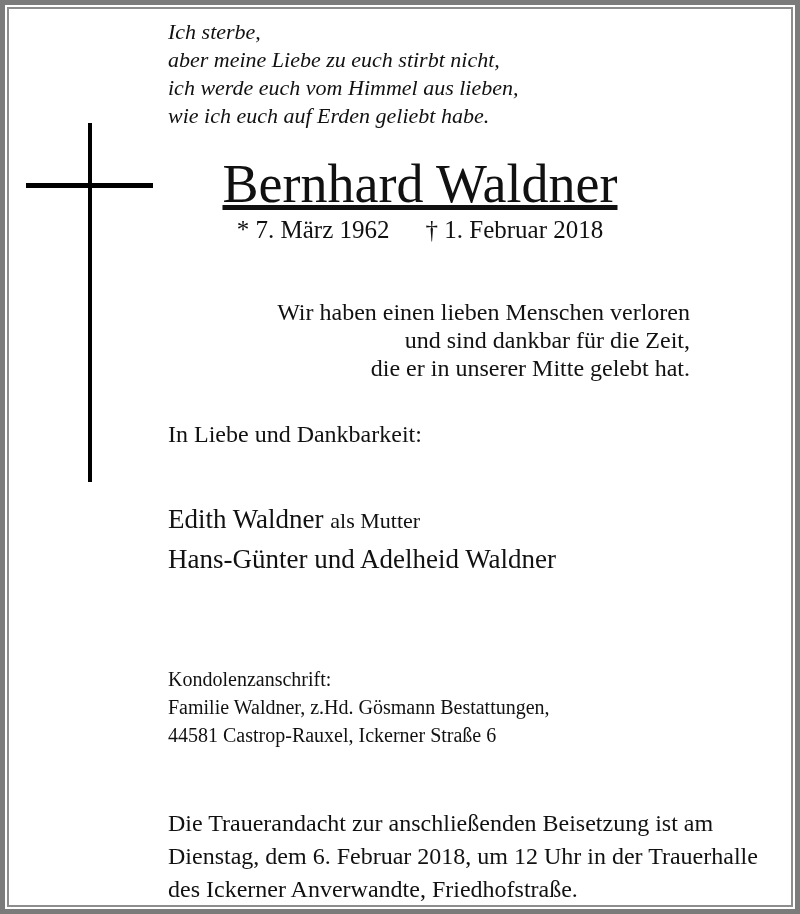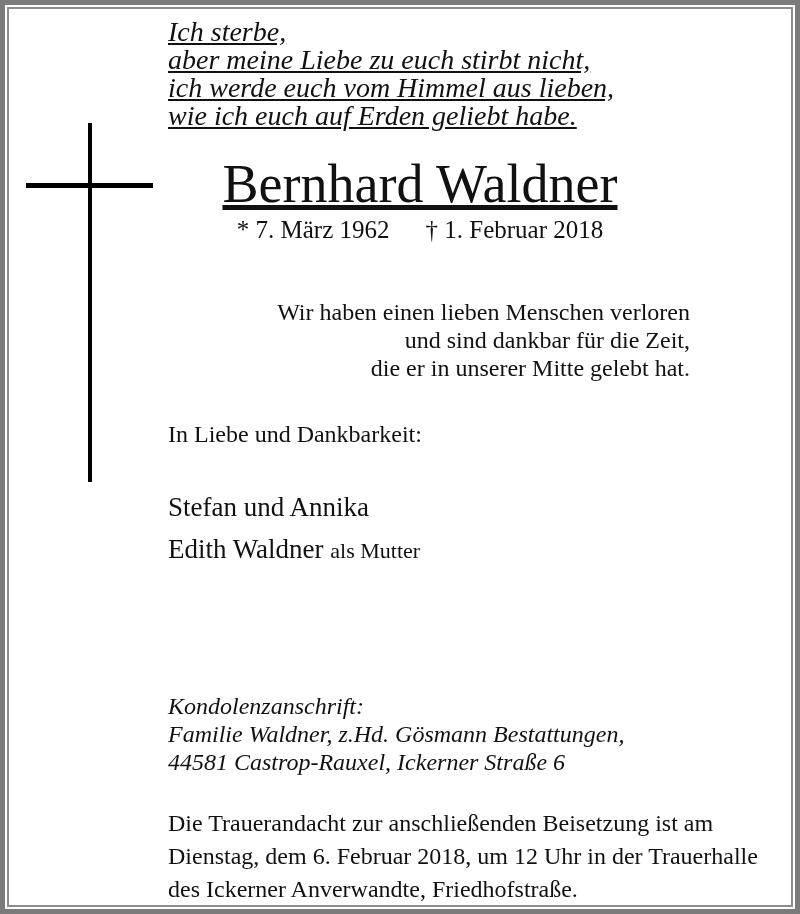--- a/index.html
+++ b/index.html
@@ -43,24 +43,23 @@
   .cross .bar-h {
     position: absolute;
     left: 26px; top: 183px;
     width: 127px; height: 5px;
     background: #000000;
   }
   .verse {
     position: absolute;
     left: 168px; top: 18px;
     font-style: italic;
-    font-size: 28px;
+    font-size: 22px;
     line-height: 28px;
     white-space: nowrap;
-    text-decoration: underline;
   }
   .deceased-name {
     position: absolute;
     left: 150px; top: 156px;
     width: 540px;
     text-align: center;
     font-size: 54px;
     line-height: 56px;
     white-space: nowrap;
     text-decoration: underline;
@@ -100,25 +99,24 @@
     white-space: nowrap;
   }
   .mourners .spacer { height: 8px; }
   .mourners .wide { line-height: 38px; }
   .mourners .role {
     font-size: 22px;
     margin-top: 22px;
   }
   .condolence {
     position: absolute;
-    left: 168px; top: 692px;
-    font-size: 24px;
+    left: 168px; top: 665px;
+    font-size: 20px;
     line-height: 28px;
     white-space: nowrap;
-    font-style: italic;
   }
   .funeral {
     position: absolute;
     left: 168px; top: 807px;
     font-size: 24px;
     line-height: 33px;
     white-space: nowrap;
   }
 </style>
 </head>
@@ -150,23 +148,23 @@
 
   <div class="tribute">
     <div>Wir haben einen lieben Menschen verloren</div>
     <div>und sind dankbar für die Zeit,</div>
     <div>die er in unserer Mitte gelebt hat.</div>
   </div>
 
   <div class="gratitude">In Liebe und Dankbarkeit:</div>
 
   <div class="mourners">
-    <div>Stefan und Annika</div>
     <div class="spacer"></div>
     <div class="wide"><span>Edith Waldner</span> <span class="role">als Mutter</span></div>
+    <div class="wide">Hans-Günter und Adelheid Waldner</div>
   </div>
 
   <div class="condolence">
     <div>Kondolenzanschrift:</div>
     <div>Familie Waldner, z.Hd. Gösmann Bestattungen,</div>
     <div>44581 Castrop-Rauxel, Ickerner Straße 6</div>
   </div>
 
   <div class="funeral">
     <div>Die Trauerandacht zur anschließenden Beisetzung ist am</div>

